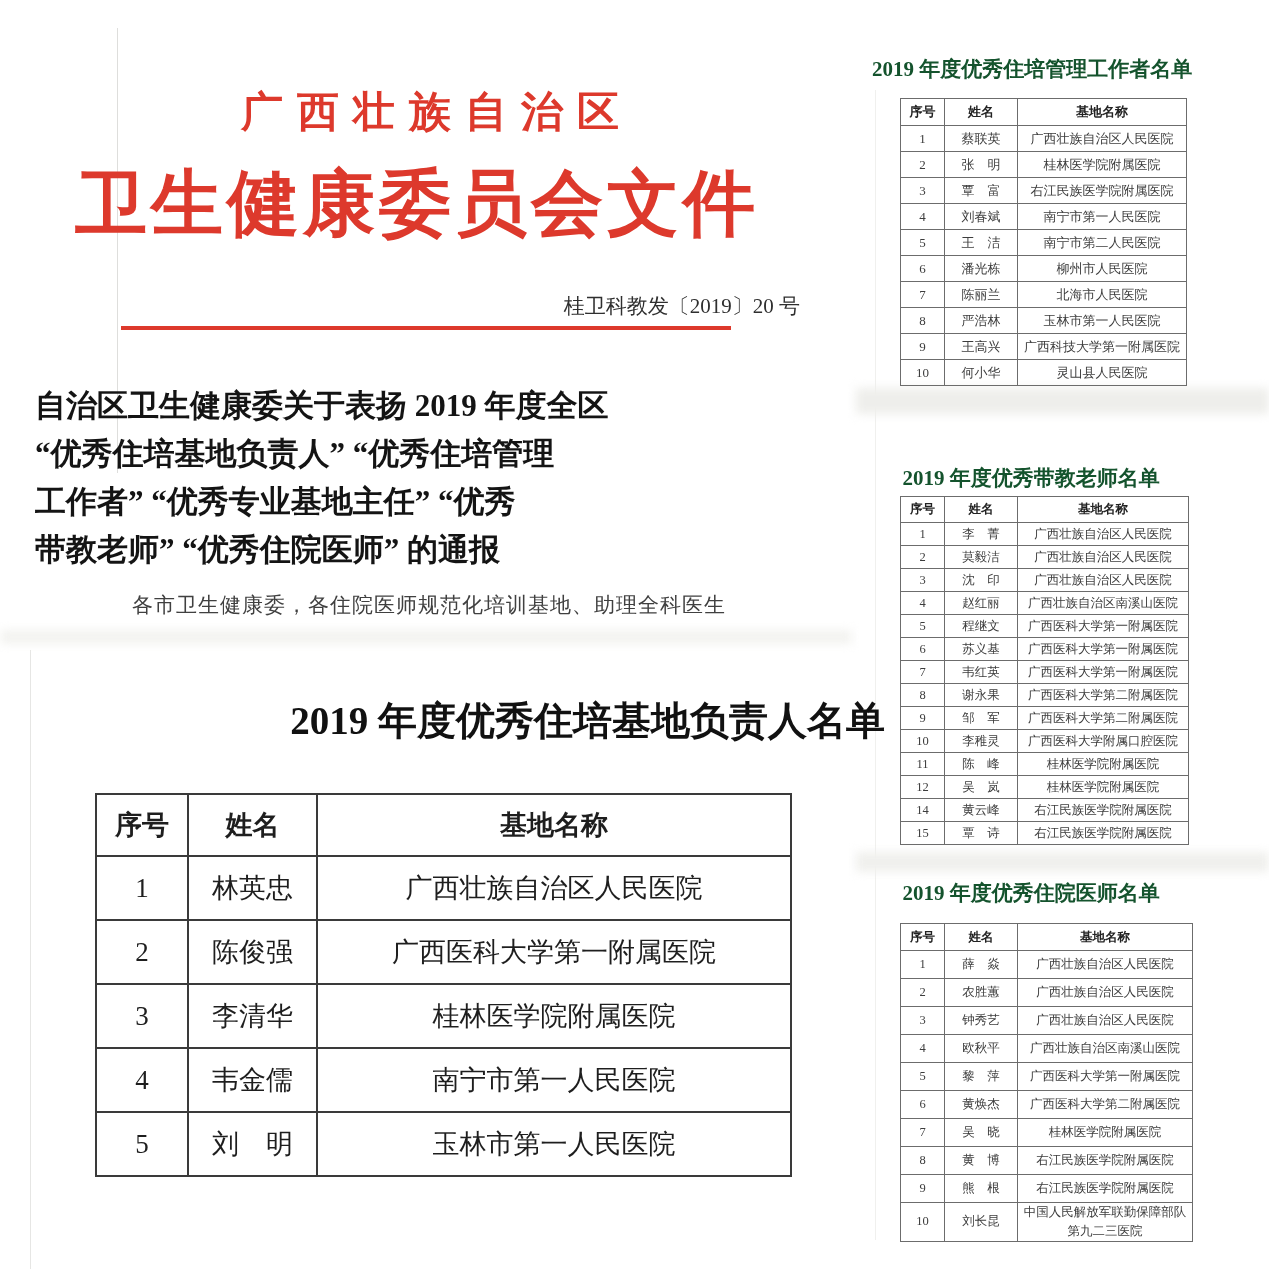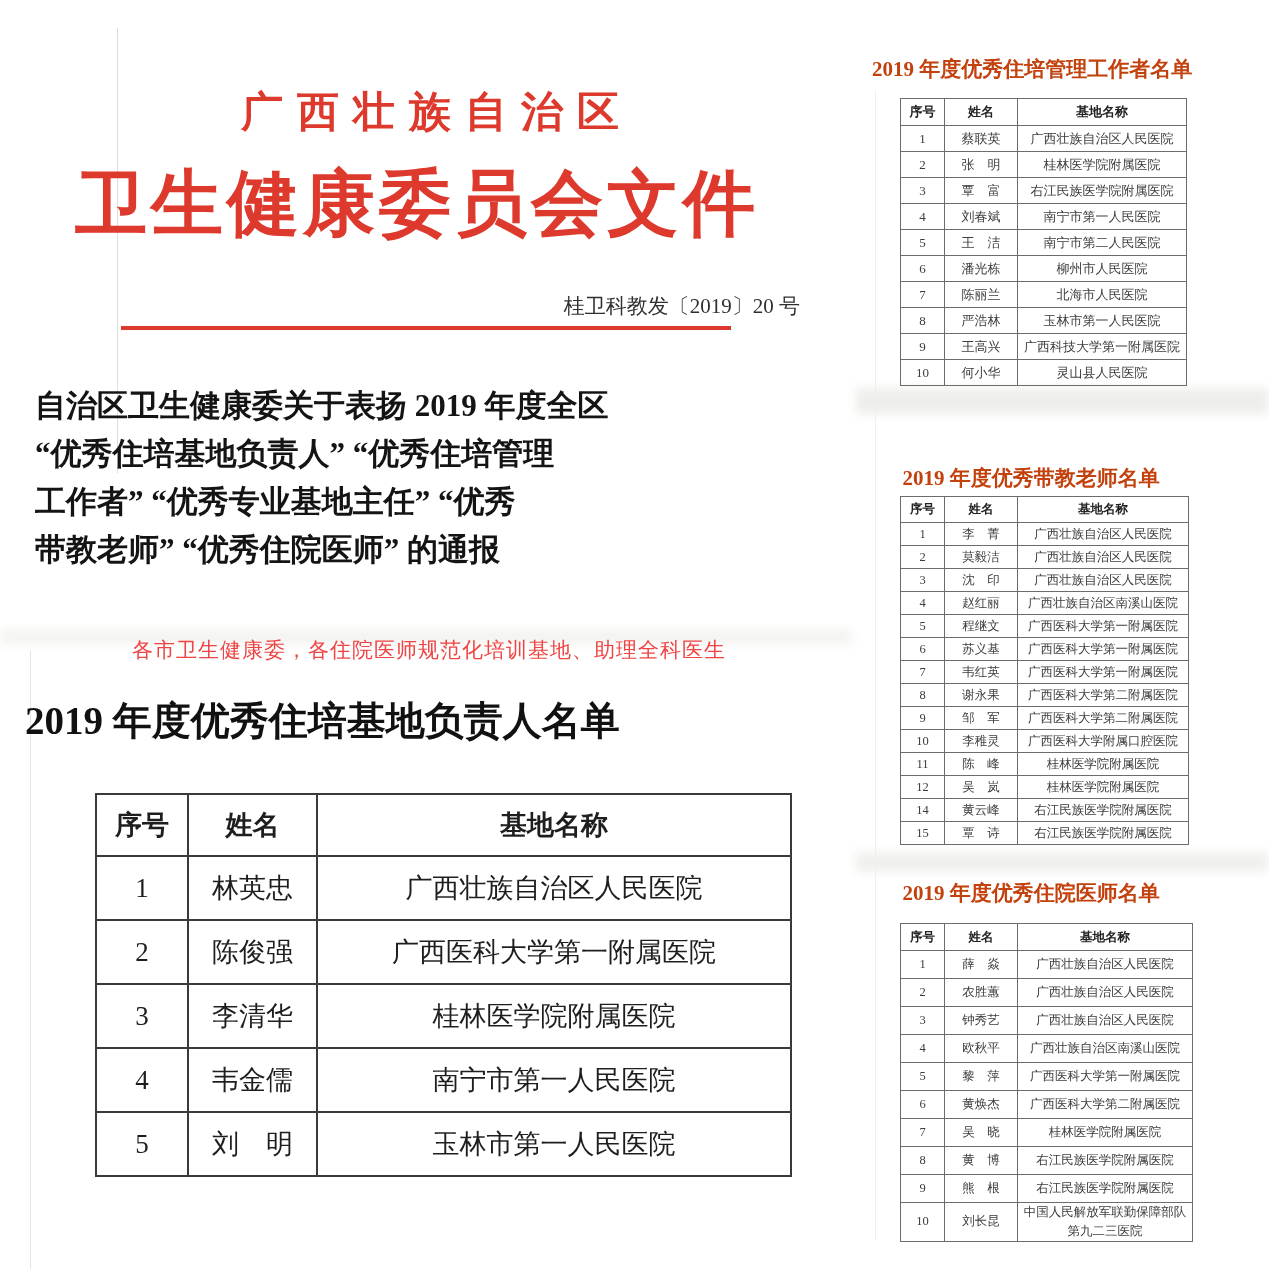--- a/index.html
+++ b/index.html
@@ -25,37 +25,37 @@
   .org1{position:absolute;top:84px;left:60px;width:740px;text-align:center;
         font-size:42px;font-weight:bold;letter-spacing:14px;text-indent:14px;}
   .org2{position:absolute;top:156px;left:45px;width:740px;text-align:center;
         font-size:72px;font-weight:bold;letter-spacing:4px;text-indent:4px;}
   .docnum{position:absolute;top:292px;left:60px;width:740px;text-align:right;
         font-size:21px;color:#2f2f2f;}
   .redline{position:absolute;left:121px;top:326px;width:610px;height:4px;}
   .notice-title{position:absolute;top:382px;left:35px;width:790px;text-align:left;
         font-size:31px;font-weight:bold;line-height:48px;color:#141414;}
   .salutation{position:absolute;top:591px;left:132px;font-size:21px;letter-spacing:1px;
-        color:#ef4444;white-space:nowrap;margin-top:45px;}
+        color:#404040;white-space:nowrap;}
 
   
-  .leaders-title{position:absolute;top:694px;left:25px;width:860px;text-align:left;
+  .leaders-title{position:absolute;top:694px;left:25px;width:860px;text-align:right;
         font-size:39px;font-weight:bold;color:#111;}
   table{border-collapse:collapse;}
   .tbl-leaders{position:absolute;left:95px;top:793px;width:697px;
         font-size:27px;color:#1e1e1e;table-layout:fixed;}
   .tbl-leaders th,.tbl-leaders td{border:2px solid #3a3a3a;text-align:center;padding:0;}
   .tbl-leaders th{height:60px;font-weight:bold;}
   .tbl-leaders td{height:62px;}
   .tbl-leaders .c0{width:90px;}
   .tbl-leaders .c1{width:127px;}
 
   
   .small-title{position:absolute;left:872px;width:318px;text-align:center;
-        font-size:21px;font-weight:bold;color:#c2410c;white-space:nowrap;}
+        font-size:21px;font-weight:bold;color:#14532d;white-space:nowrap;}
   .title-managers{top:55px;}
   .title-teachers{top:464px;}
   .title-residents{top:879px;}
 
   .smalltbl{width:100%;table-layout:fixed;color:#3c3c3c;}
   .smalltbl th,.smalltbl td{border:1px solid #6c6c6c;text-align:center;padding:0;}
   .smalltbl th{font-weight:bold;color:#222;}
   .smalltbl .c0{width:43px;}
   .smalltbl .c1{width:72px;}
 

